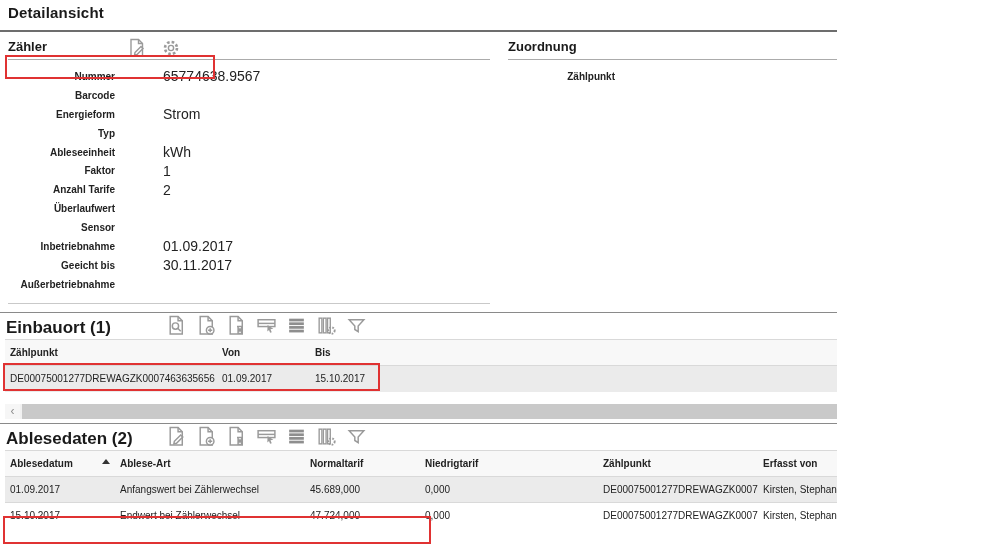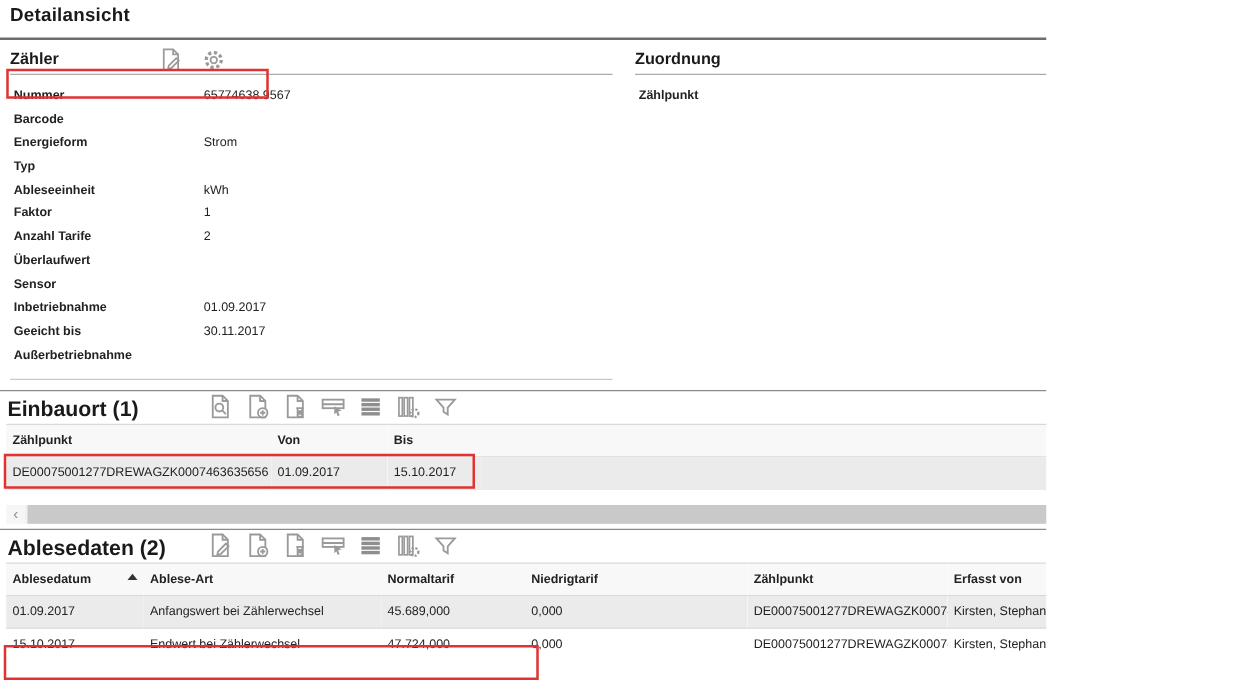--- a/index.html
+++ b/index.html
@@ -5,31 +5,31 @@
   * { box-sizing: border-box; }
   html,body { margin:0; padding:0; background:#fff; }
   .page {
     position:relative; width:837px; height:546px; overflow:hidden;
     background:#fff; font-family:"Liberation Sans", sans-serif; color:#1a1a1a;
   }
   .page-title { position:absolute; left:8px; top:4px; font-size:15px; font-weight:bold; letter-spacing:.2px; }
   .title-rule { position:absolute; left:0; top:30px; width:1007px; height:0; border-top:2px solid #6d6d6d; }
 
   
-  .panel { position:absolute; top:37px; background:#fff; }
+  .panel { position:absolute; top:37px; background:#fff;text-align:right; }
   .panel-zaehler   { left:8px;   width:482px; }
   .panel-zuordnung { left:508px; width:497px; }
   .panel-header { position:relative; height:23px; border-bottom:1px solid #ababab; }
   .panel-title { position:absolute; left:0; top:2px; font-size:13px; font-weight:bold; }
   .panel-toolbar { position:absolute; left:118px; top:0px; display:flex; gap:13px; }
   .icon-btn { width:21px; height:21px; display:inline-flex; align-items:center; justify-content:center; cursor:pointer; }
   .fields { padding-top:7px; }
   .field-row { position:relative; height:18.9px; display:flex; align-items:center;gap:48px; }
   .flabel { width:107px; padding-left:3px; font-size:10px; font-weight:bold; color:#222; }
-  .fvalue { font-size:10px; color:#222; }
+  .fvalue { font-size:14px; color:#222; }
   .panel-divider { margin:9px 0 4px 0; border-top:1px solid #c9c9c9; width:100%; height:0; }
 
   
   .section { position:absolute; left:0; width:1007px; border-top:1px solid #8a8a8a; background:#fff; }
   .section-einbauort  { top:312px; }
   .section-ablesedaten{ top:423px; }
   .section-header { position:relative; height:26px; }
   .section-title { position:absolute; left:6px; top:5px; font-size:17px; font-weight:bold; }
   .section-toolbar { position:absolute; left:166px; top:2px; display:flex; gap:9px; }
   .collapse-btn { position:absolute; right:12px; top:5px; width:18px; height:16px; cursor:pointer; }

